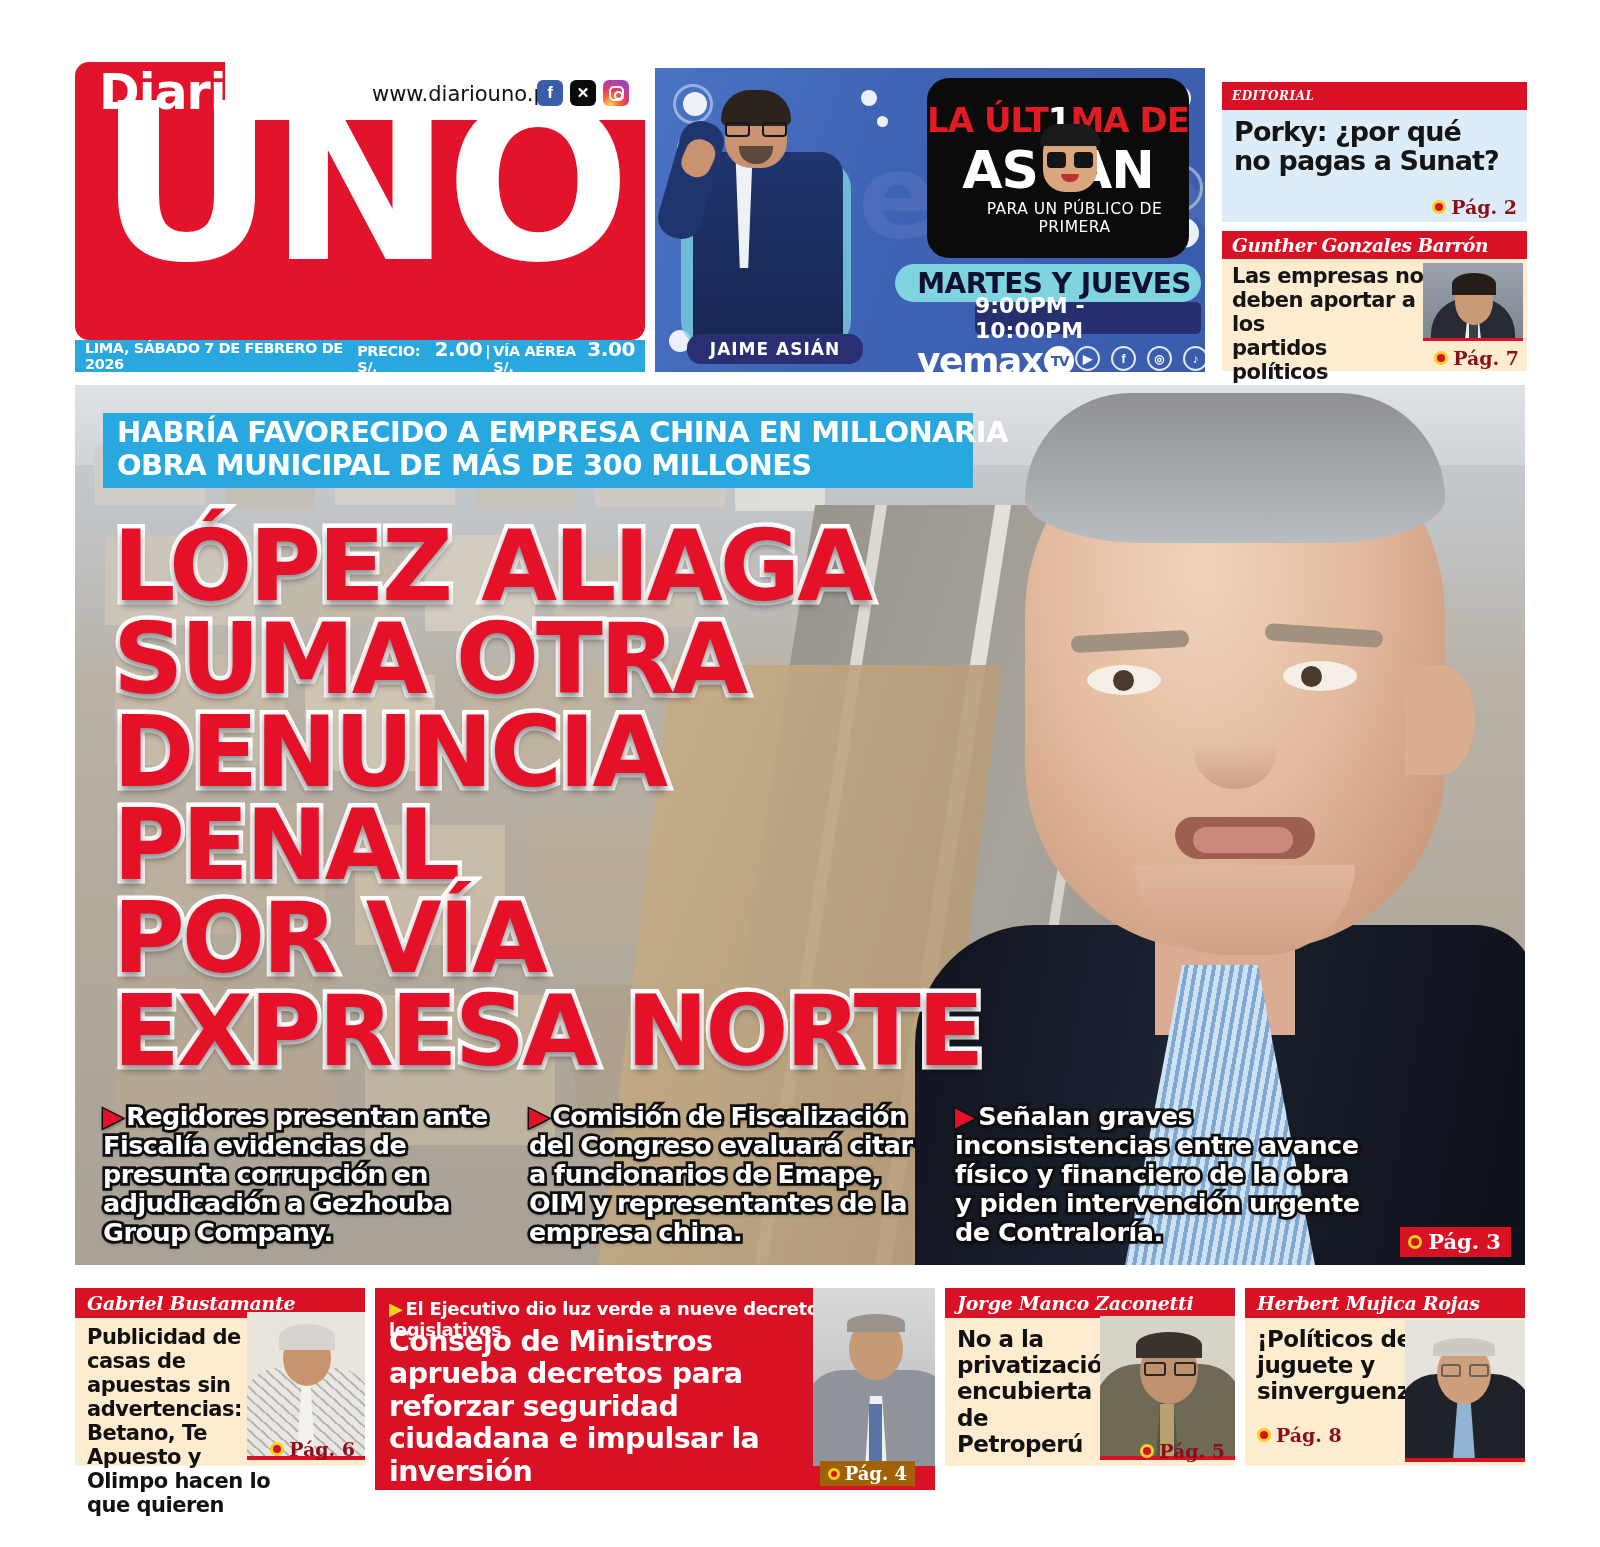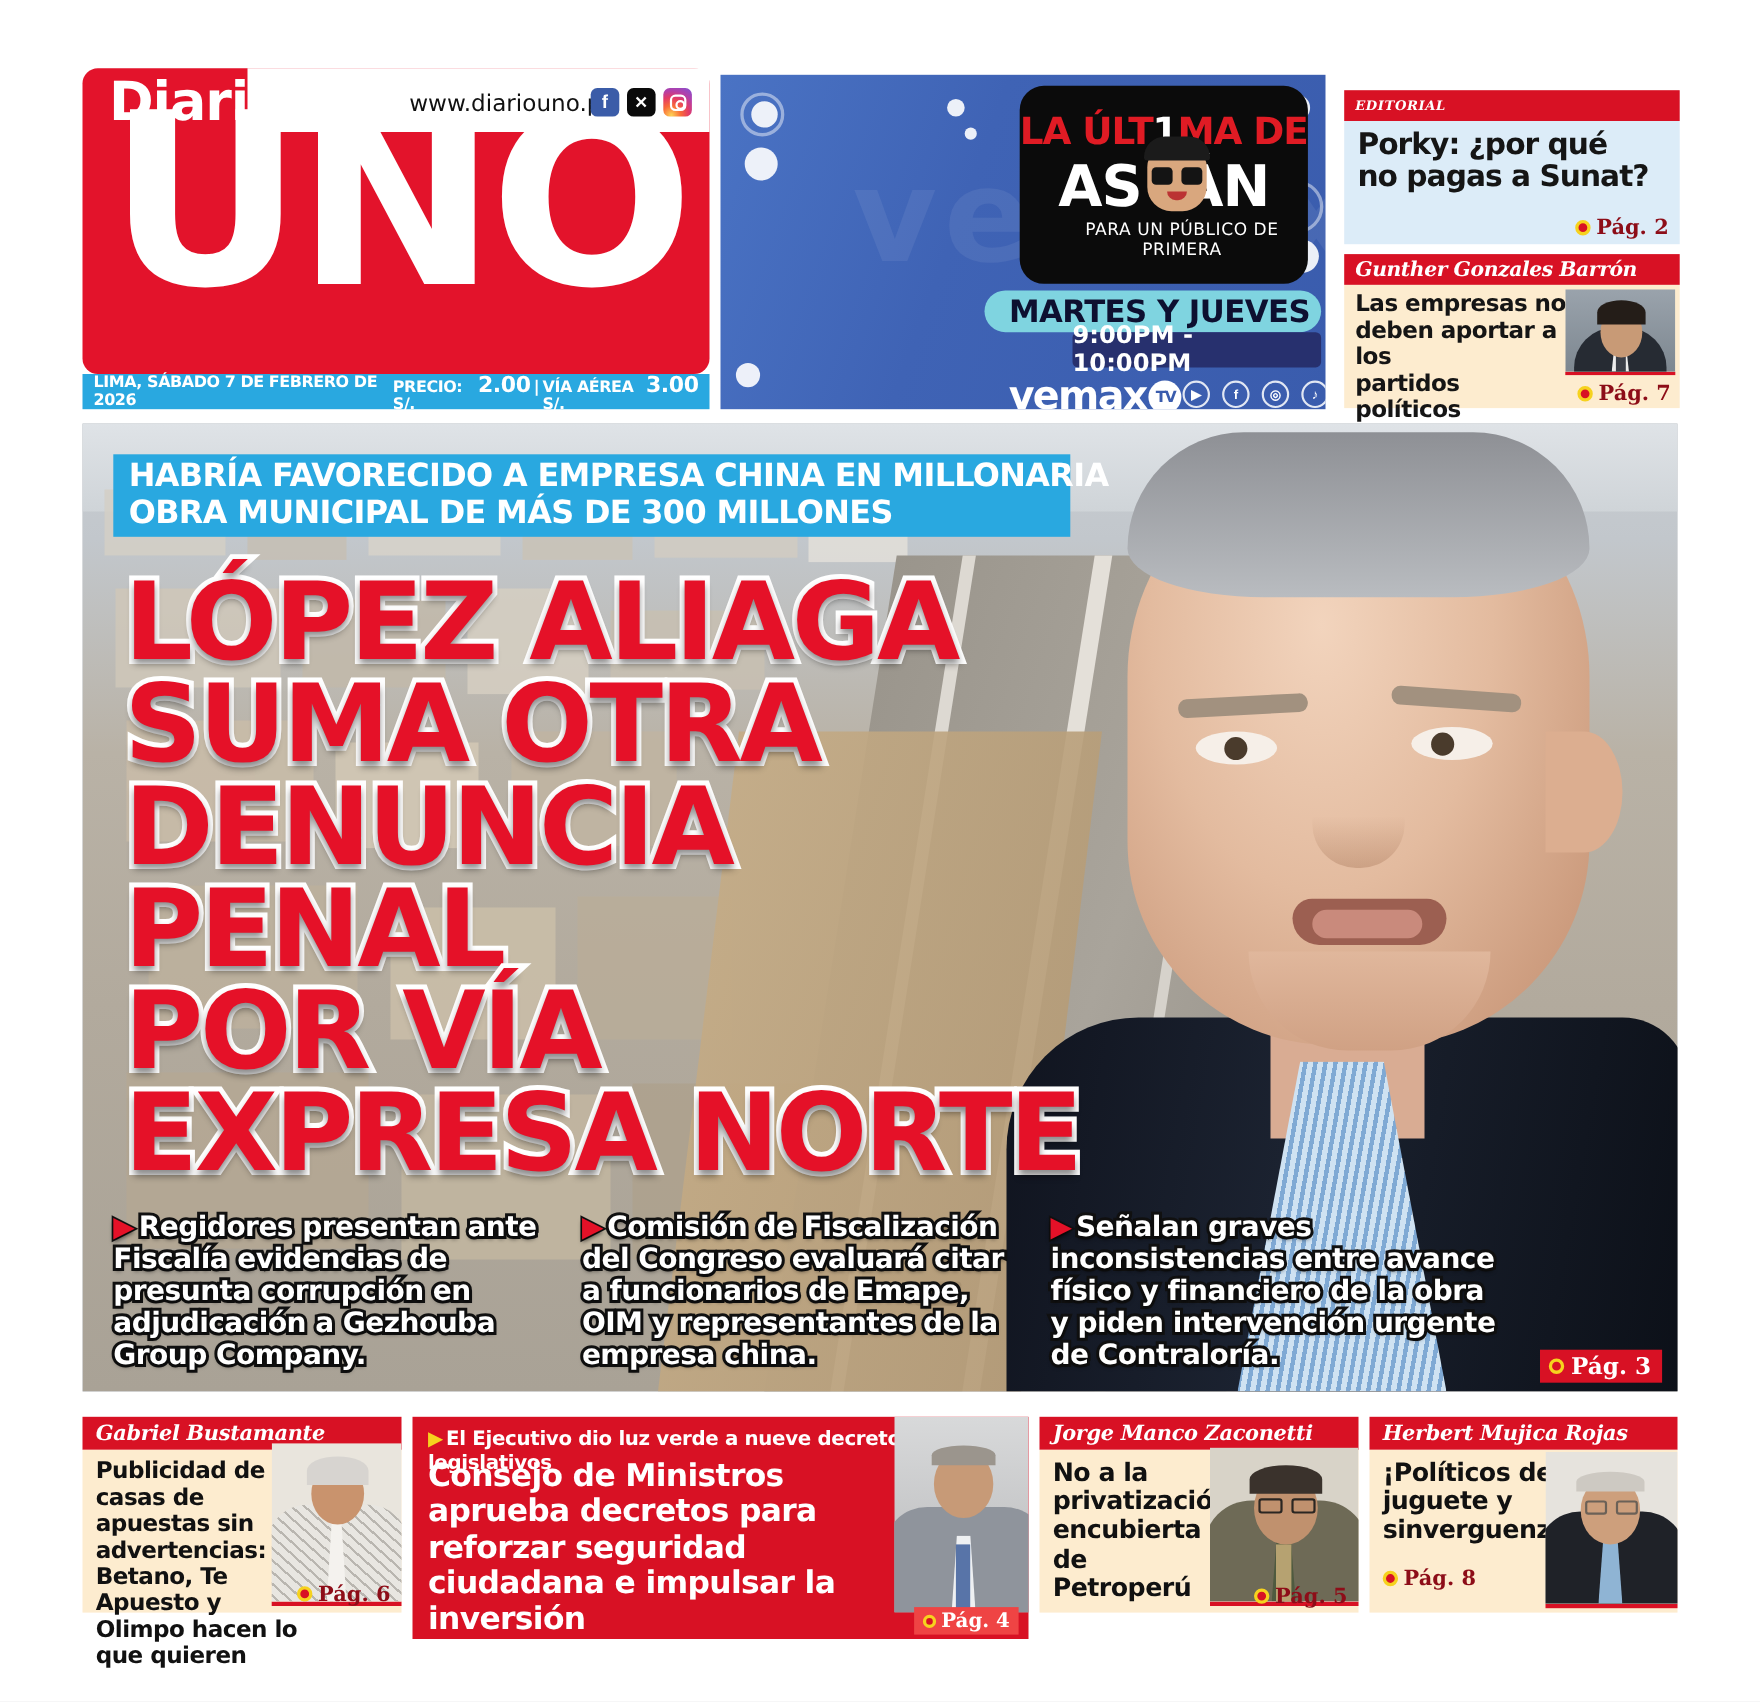--- a/index.html
+++ b/index.html
@@ -385,21 +385,21 @@
     letter-spacing:-0.3px;
   }
   .bb2-kicker .tri { color:#f6d21e; margin-right:3px; }
   .bb2-title {
     position:absolute; left:14px; top:38px; width:420px;
     font-family:"DejaVu Sans", sans-serif; font-weight:bold; font-size:28.5px;
     color:#ffffff; line-height:1.14; letter-spacing:-0.6px;
   }
   #bb2 .bb-photo { right:0; top:0; width:122px; height:178px; border-bottom:none; }
   .bb2-pag {
-    position:absolute; right:9px; bottom:4px; background:#ef4444; color:#fff;
+    position:absolute; right:20px; bottom:4px; background:#a16207; color:#fff;
     padding:2px 8px; display:flex; align-items:center; gap:5px;
     font-family:"DejaVu Serif", serif; font-weight:bold; font-size:18px;
   }
   .bb2-pag .dot { width:12px; height:12px; border-radius:50%; background:#d81124;
                   border:3px solid #f6d21e; box-sizing:border-box; }
 
   
   #bb3 { left:870px; width:290px; }
   #bb3 .bb-title { font-size:23px; width:160px; }
   #bb3 .bb-photo { right:0; top:-2px; width:135px; height:144px; }
@@ -452,20 +452,36 @@
       <div class="bub out" style="left:18px;  top:16px;  width:40px;  height:40px;"></div>
       <div class="bub fill" style="left:28px;  top:24px;  width:24px;  height:24px;"></div>
       <div class="bub fill" style="left:22px;  top:66px;  width:30px;  height:30px;"></div>
       <div class="bub fill" style="left:206px; top:22px;  width:16px;  height:16px;"></div>
       <div class="bub fill" style="left:222px; top:48px;  width:11px;  height:11px;"></div>
       <div class="bub fill" style="left:512px; top:18px;  width:24px;  height:24px;"></div>
       <div class="bub out" style="left:500px; top:96px;  width:48px;  height:48px;"></div>
       <div class="bub fill" style="left:514px; top:150px; width:30px;  height:30px;"></div>
       <div class="bub fill" style="left:14px;  top:262px; width:22px;  height:22px;"></div>
 
+      <div class="host">
+        <div class="host-pill"></div>
+        <div class="host-body"></div>
+        <div class="host-shirt"></div>
+        <div class="host-arm">
+            <div class="host-hand"></div>
+          </div>
+        <div class="host-head"></div>
+        <div class="host-hair"></div>
+        <div class="host-glass">
+            <span></span>
+            <span></span>
+          </div>
+        <div class="host-beard"></div>
+        <div class="host-name">JAIME ASIÁN</div>
+      </div>
 
       <div class="showlogo">
         <div class="sl-line1">
           <span>LA ÚLT</span><span class="w">1</span><span>MA DE</span>
         </div>
         <div class="sl-line2">
           <span>AS</span><span style="opacity:0">&nbsp;&nbsp;</span><span>ÁN</span>
         </div>
         <div class="sl-face">
           <div class="h"></div>

